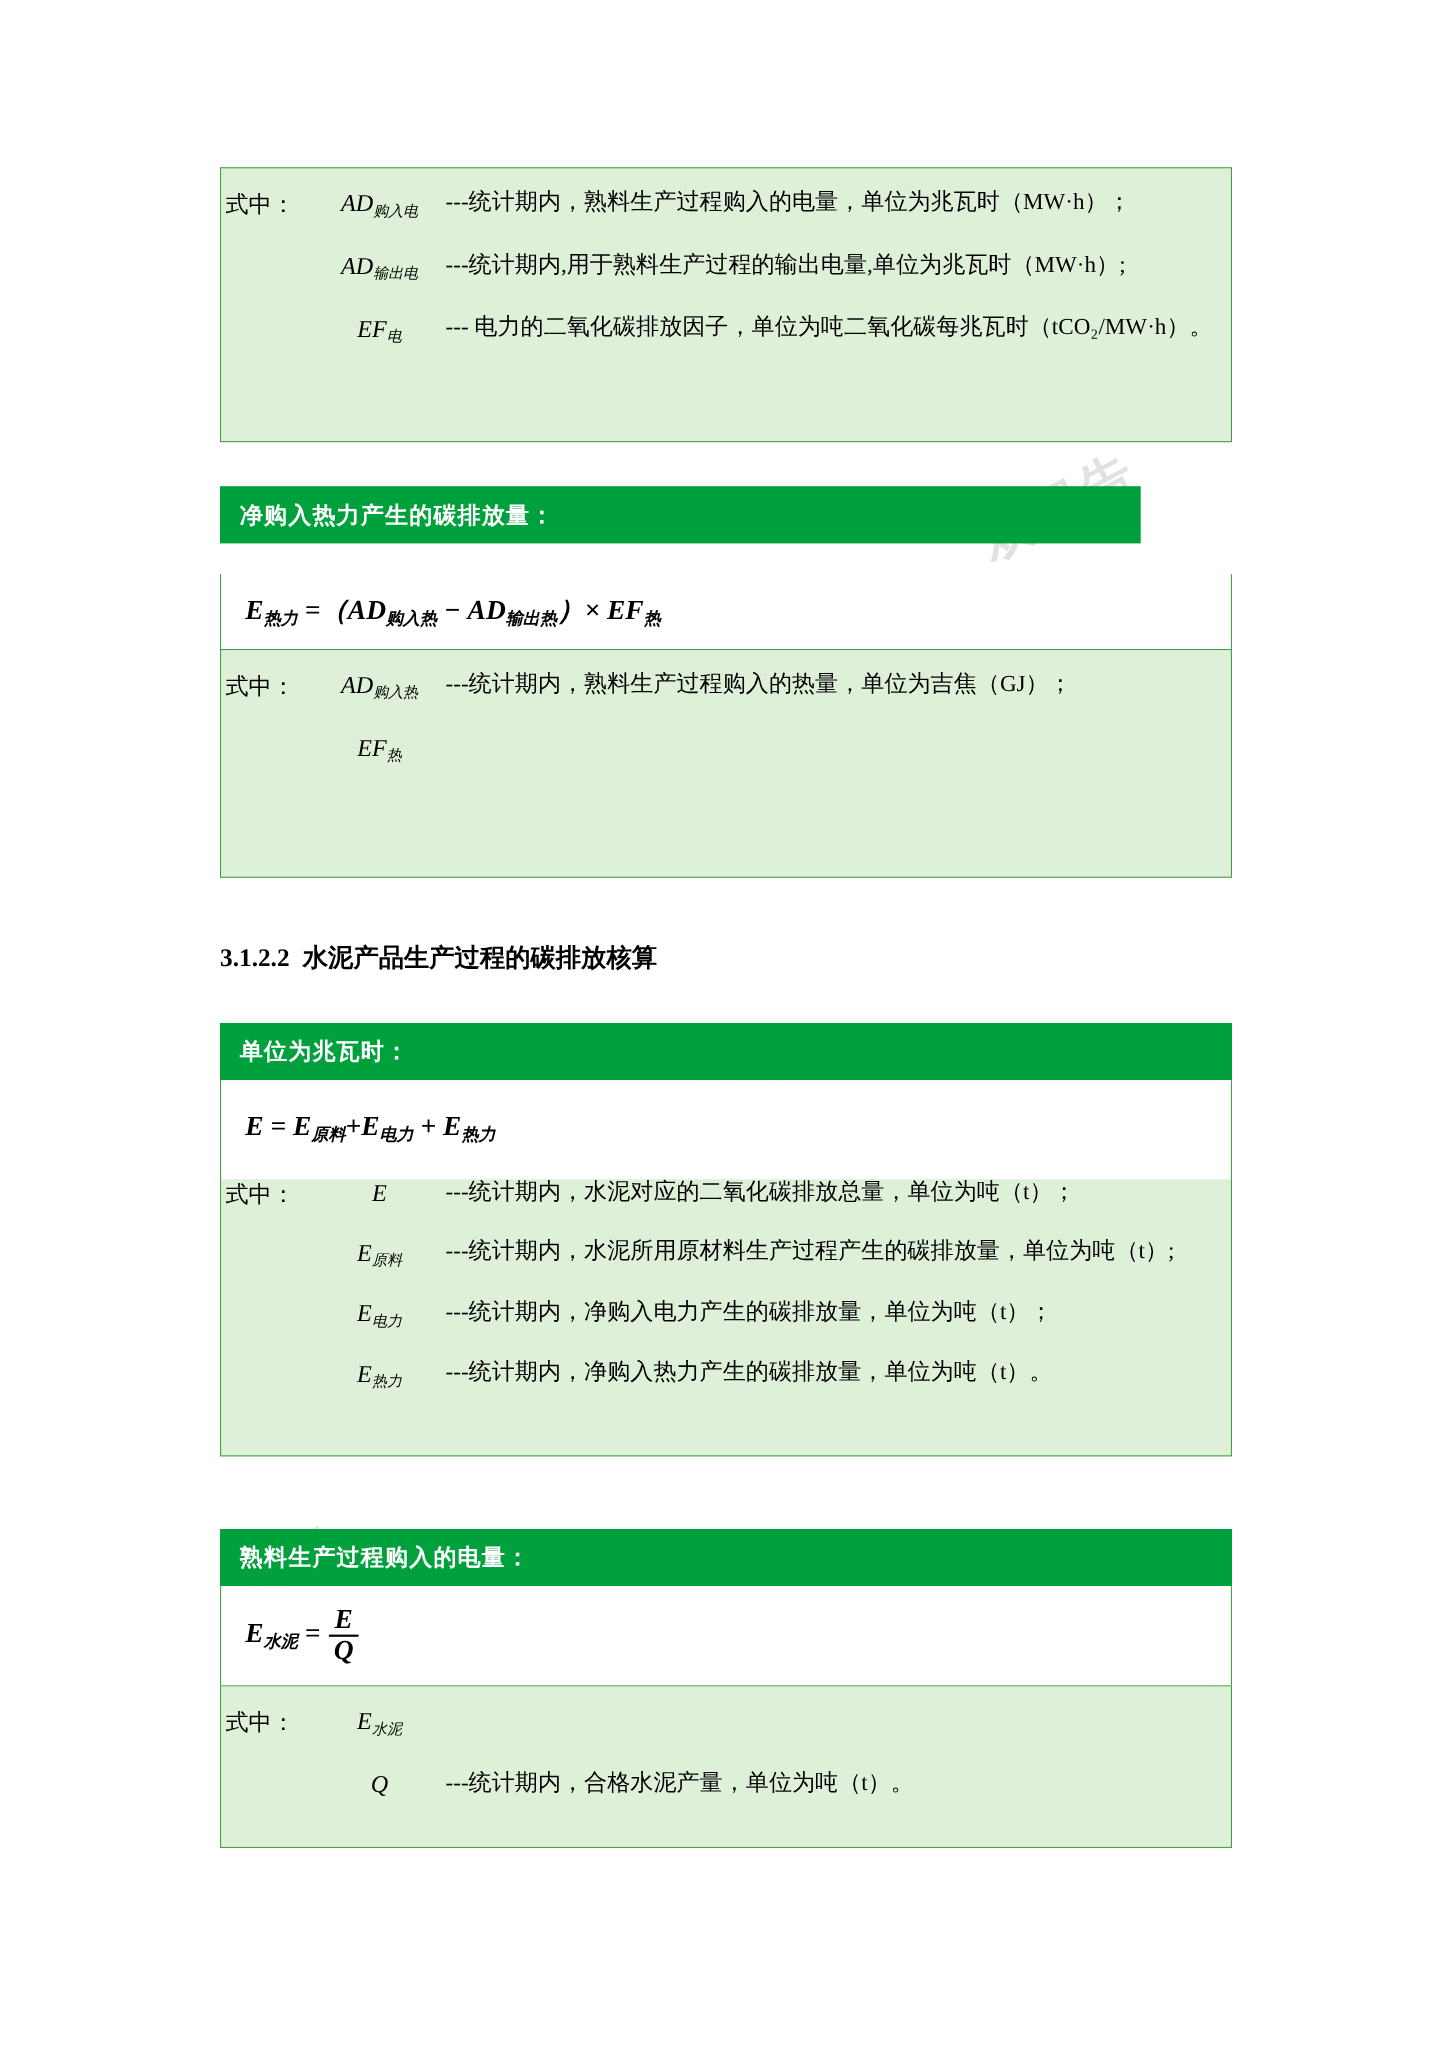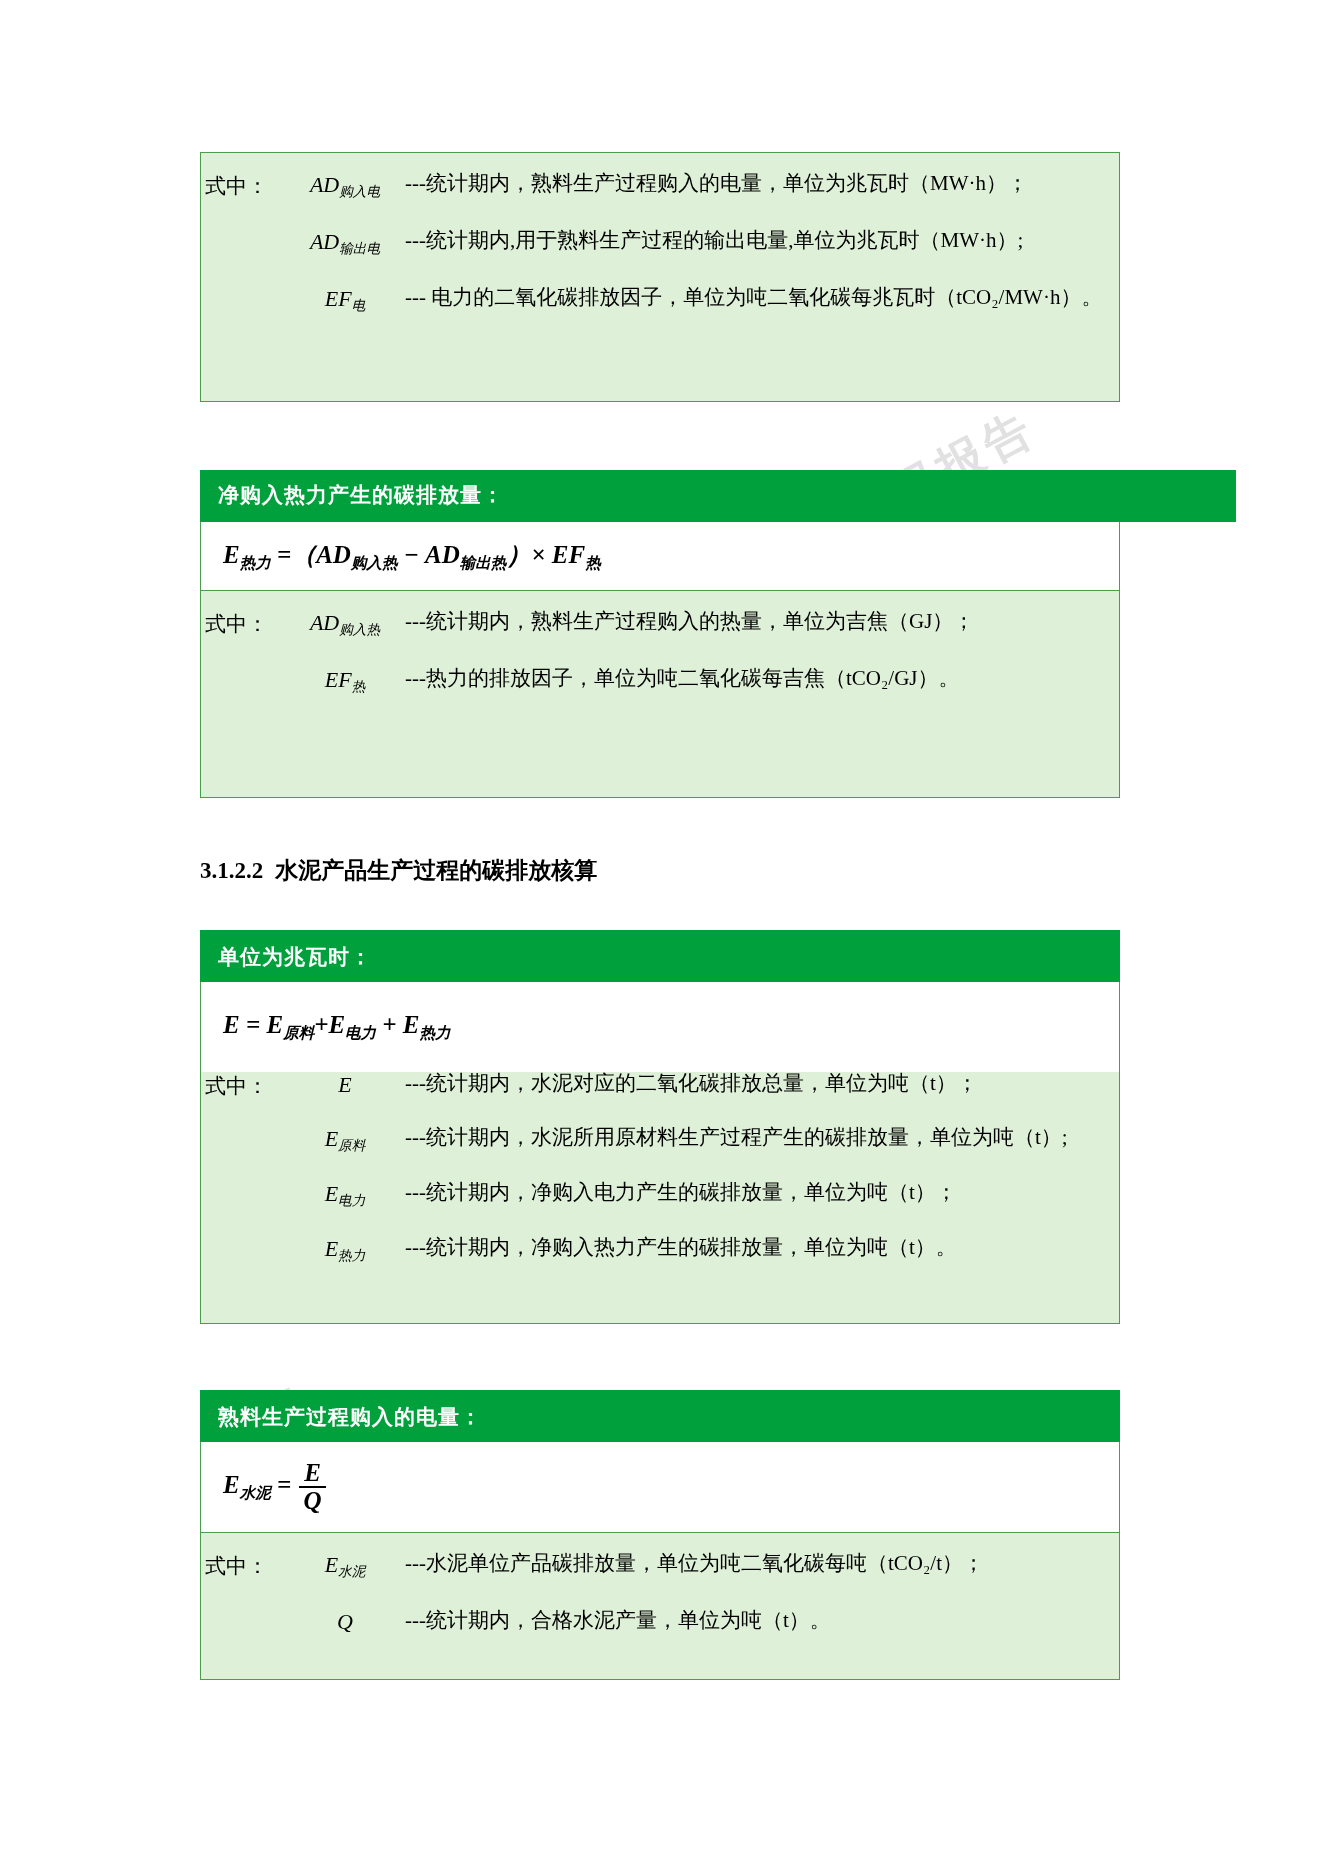--- a/index.html
+++ b/index.html
@@ -201,21 +201,21 @@
 
     <div class="def-row" style="margin-top:22px;">
       <div class="def-lead"></div>
       <div class="def-sym">
         <span>EF</span><sub>电</sub>
       </div>
       <div class="def-text" style="text-align:justify; padding-right:10px;">--- 电力的二氧化碳排放因子，单位为吨二氧化碳每兆瓦时（tCO₂/MW·h）。</div>
     </div>
   </div>
 
-  <div class="panel-head" style="left:200px; top:470px; width:1036px; height:52px;font-family:Liberation Mono, monospace;">净购入热力产生的碳排放量：</div>
+  <div class="panel-head" style="left:200px; top:442px; width:837px; height:52px;">净购入热力产生的碳排放量：</div>
 
   <div class="formula-bar" style="left:200px; top:522px; width:920px; height:68px;">
     <span class="formula">
       <i>E</i><sub>热力</sub> =（<i>AD</i><sub>购入热</sub> − <i>AD</i><sub>输出热</sub>）× <i>EF</i><sub>热</sub>
     </span>
   </div>
 
   <div class="panel" style="left:200px; top:590px; width:920px; height:208px;"></div>
 
   <div class="defs" style="left:205px; top:604px; width:910px;">
@@ -227,21 +227,20 @@
       </div>
       <div class="def-text">---统计期内，熟料生产过程购入的热量，单位为吉焦（GJ）；</div>
     </div>
 
 
     <div class="def-row" style="margin-top:22px;">
       <div class="def-lead"></div>
       <div class="def-sym">
         <span>EF</span><sub>热</sub>
       </div>
-      <div class="def-text">---热力的排放因子，单位为吨二氧化碳每吉焦（tCO₂/GJ）。</div>
     </div>
   </div>
 
   <div class="heading" style="left:200px; top:855px;">
     <span class="num">3.1.2.2</span><span>水泥产品生产过程的碳排放核算</span>
   </div>
 
   <div class="panel-head" style="left:200px; top:930px; width:920px; height:52px;">单位为兆瓦时：</div>
 
   <div class="formula-bar" style="left:200px; top:982px; width:920px; height:90px;">
@@ -301,21 +300,20 @@
 
   <div class="panel" style="left:200px; top:1532px; width:920px; height:148px;"></div>
 
   <div class="defs" style="left:205px; top:1546px; width:910px;">
 
     <div class="def-row">
       <div class="def-lead">式中：</div>
       <div class="def-sym">
         <span>E</span><sub>水泥</sub>
       </div>
-      <div class="def-text">---水泥单位产品碳排放量，单位为吨二氧化碳每吨（tCO₂/t）；</div>
     </div>
 
     <div class="def-row" style="margin-top:22px;">
       <div class="def-lead"></div>
       <div class="def-sym">
         <span>Q</span><sub></sub>
       </div>
       <div class="def-text">---统计期内，合格水泥产量，单位为吨（t）。</div>
     </div>
   </div>

